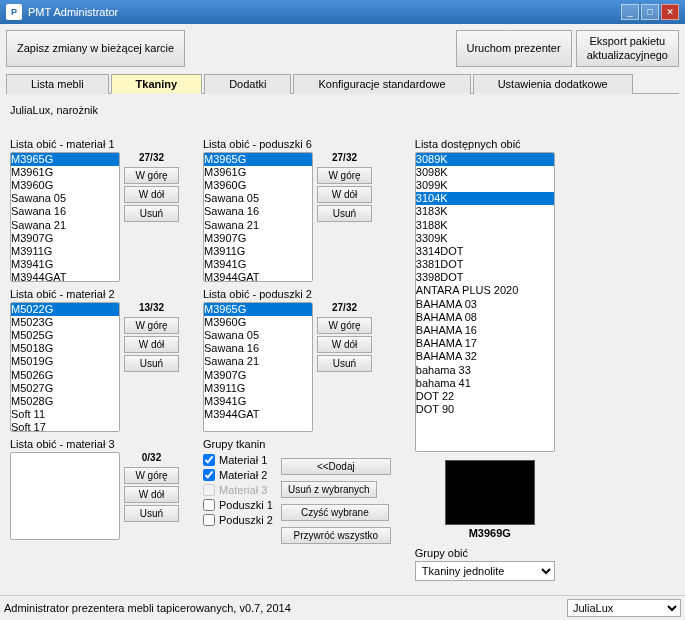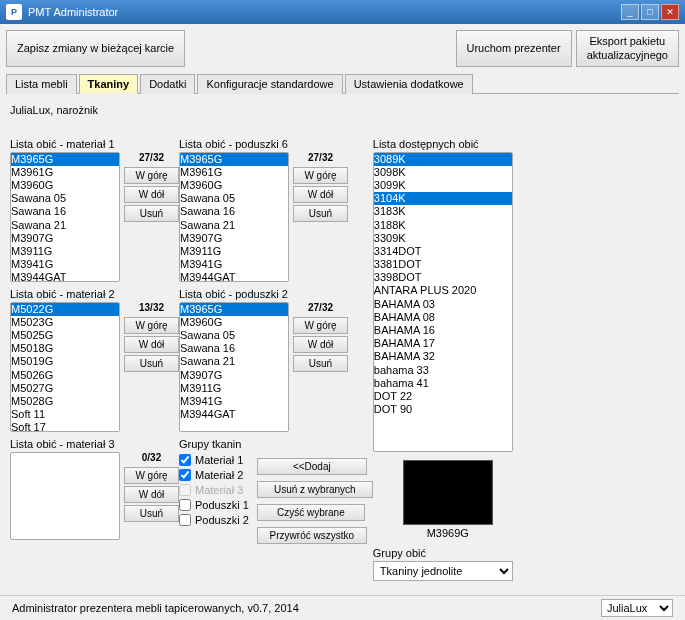--- a/index.html
+++ b/index.html
@@ -73,21 +73,21 @@
       font-family: 'Segoe UI', Tahoma, sans-serif;
     }
     .btn-group-right { display: flex; gap: 4px; }
     .tabs {
       display: flex;
       gap: 2px;
       margin-bottom: 6px;
       border-bottom: 1px solid #aaa;
     }
     .tab {
-      padding: 3px 8px;
+      padding: 3px 24px;
       border: 1px solid #aaa;
       border-bottom: none;
       background: #e8e8e8;
       cursor: pointer;
       font-size: 11px;
       position: relative;
       top: 1px;
     }
     .tab.active {
       background: #fef9c3;
@@ -174,29 +174,29 @@
       padding: 2px;
       width: 140px;
     }
     .status-bar {
       position: absolute;
       bottom: 0;
       left: 0;
       right: 0;
       background: #f0f0f0;
       border-top: 1px solid #ccc;
-      padding: 3px 12px;
+      padding: 3px 4px;
       display: flex;
       justify-content: space-between;
       align-items: center;
       font-size: 11px;
     }
     .all-columns {
       display: flex;
-      gap: 0;
+      gap: 24px;
       width: 100%;
       margin-top: 22px;
     }
     .col1 { flex: 0 0 auto; }
     .col2 { flex: 0 0 auto; }
     .col3 { flex: 0 0 150px; }
   </style>
 </head>
 <body>
 
@@ -372,21 +372,21 @@
               </label>
               <label class="checkbox-item">
                 <input type="checkbox" style="">
                 <span>Poduszki 2</span>
               </label>
             </div>
           </div>
 
           <div class="add-remove-section">
             <button class="btn" style="width:110px;padding:2px 4px;font-size:10px;margin-bottom:2px;">&lt;&lt;Dodaj</button>
-            <button class="btn" style="width:116px;padding:2px 4px;font-size:10px;margin-bottom:2px;">Usuń z wybranych</button>
+            <button class="btn" style="width:96px;padding:2px 4px;font-size:10px;margin-bottom:2px;">Usuń z wybranych</button>
             <button class="btn" style="width:108px;padding:2px 4px;font-size:10px;margin-bottom:2px;">Czyść wybrane</button>
             <button class="btn" style="width:110px;padding:2px 4px;font-size:10px;">Przywróć wszystko</button>
           </div>
         </div>
       </div>
 
       <div class="col3">
         <div class="list-label">Lista dostępnych obić</div>
         <select class="list-select" multiple="" size="20" style="width:140px; height:300px;">
           <option>3089K</option>
@@ -406,36 +406,36 @@
           <option>BAHAMA 17</option>
           <option>BAHAMA 32</option>
           <option>bahama 33</option>
           <option>bahama 41</option>
           <option>DOT 22</option>
           <option>DOT 90</option>
         </select>
 
         <div style="margin-top:8px; display:flex; flex-direction:column; align-items:center;">
           <div class="color-preview" style="background:#000000; width:90px; height:65px; border:1px solid #555;"></div>
-          <div class="color-label" style="font-weight:normal; margin-top:2px;">M3969G</div>
+          <div class="color-label" style="font-weight:bold; margin-top:2px;">M3969G</div>
         </div>
 
         <div class="grupy-obrc-section">
           <div class="list-label">Grupy obić</div>
           <select class="dropdown-select">
             <option>Tkaniny jednolite</option>
             <option>Tkaniny wzorzyste</option>
             <option>Skóry</option>
           </select>
         </div>
       </div>
     </div>
   </div>
 </div>
 
 <div class="status-bar">
   <span>Administrator prezentera mebli tapicerowanych, v0.7, 2014</span>
   <div style="display:flex; align-items:center; gap:4px;">
-    <select class="dropdown-select" style="width:72px; font-size:11px; padding:1px;">
+    <select class="dropdown-select" style="width:114px; font-size:11px; padding:1px;">
       <option>JuliaLux</option>
     </select>
   </div>
 </div>
 
 </body></html>

